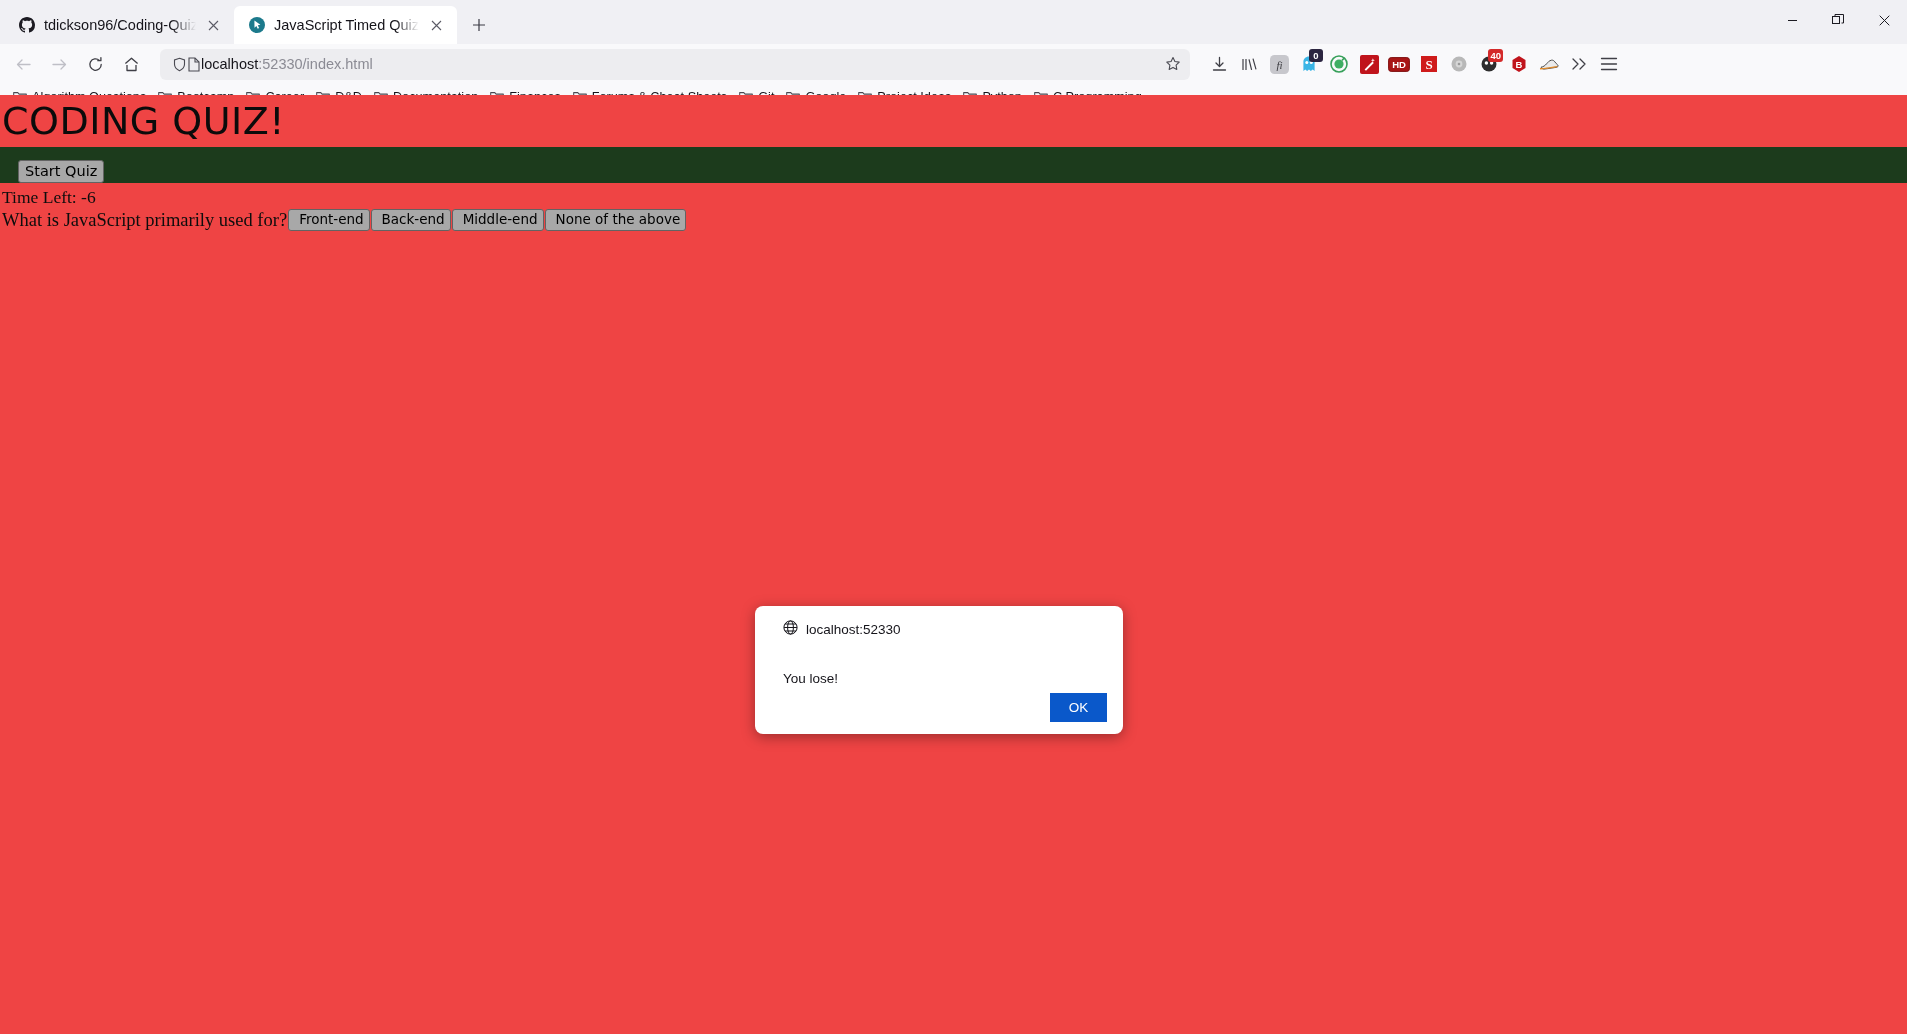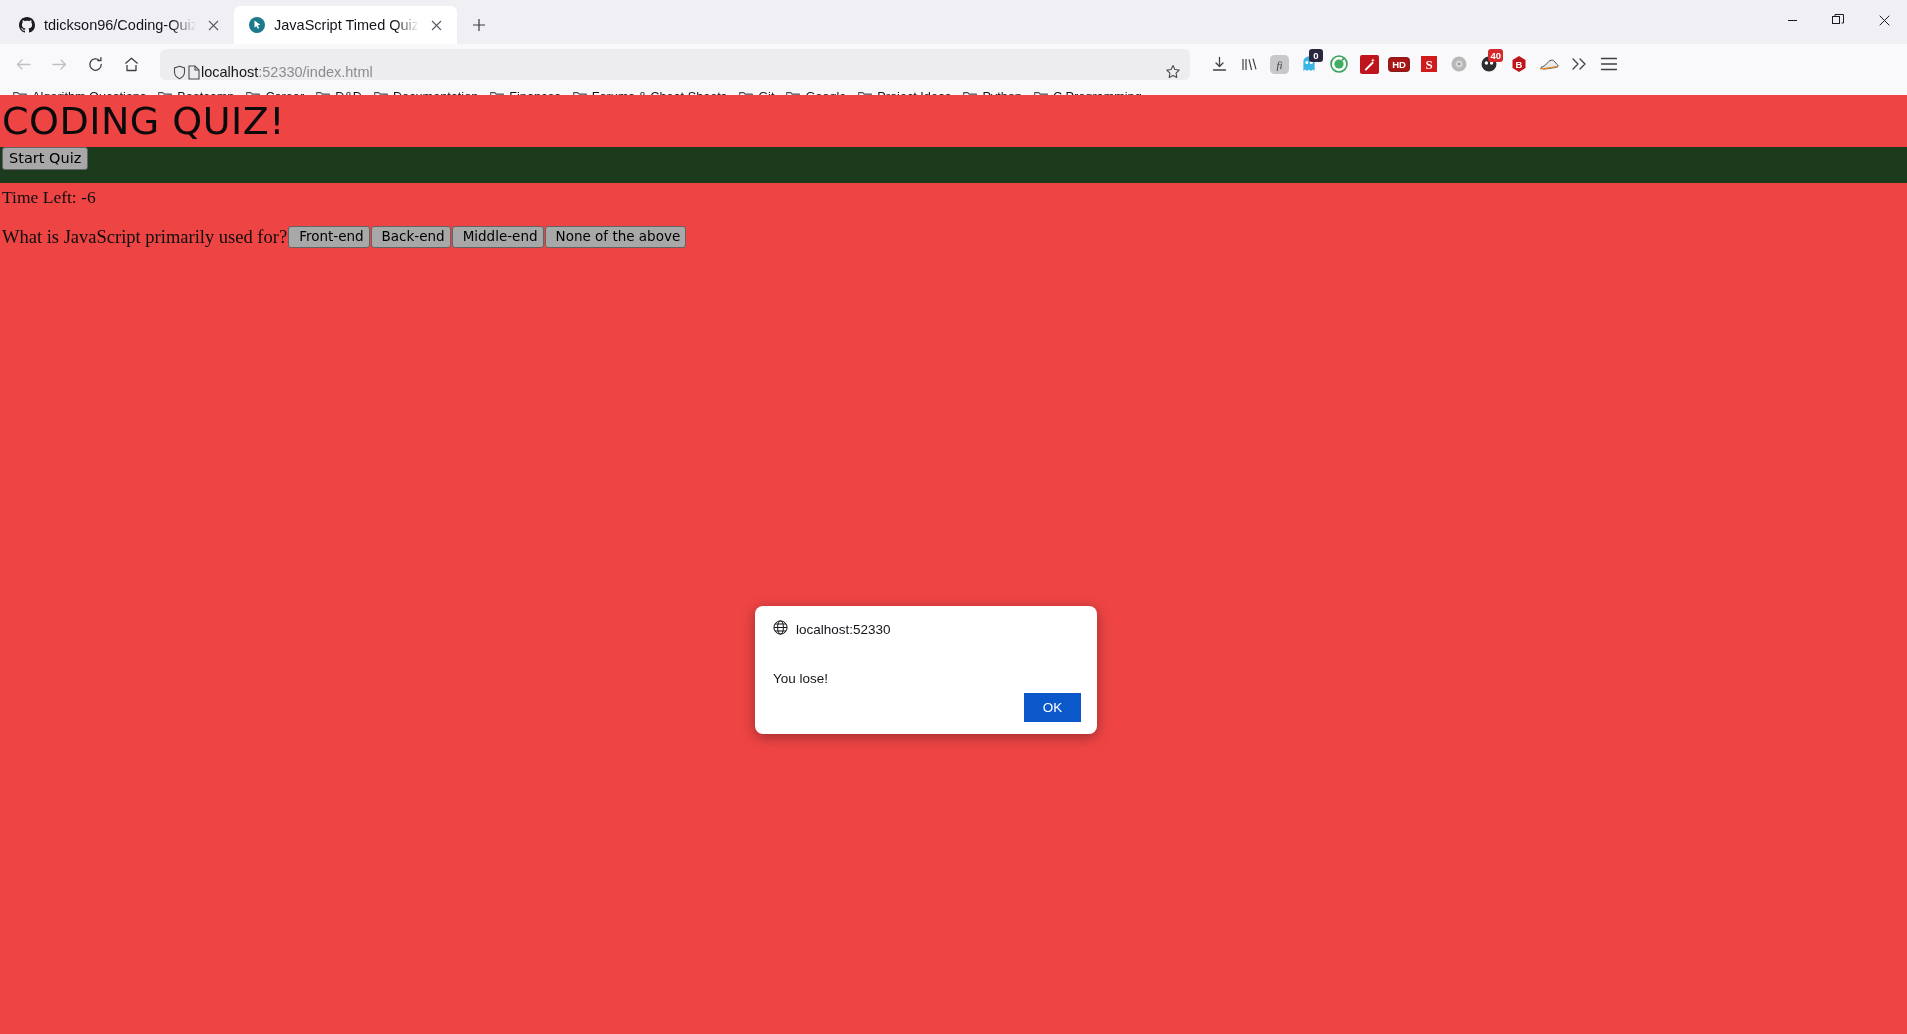--- a/index.html
+++ b/index.html
@@ -84,21 +84,21 @@
   }
   .navbtn.disabled { color: #bfbfc6; }
 
   .urlbar {
     flex: 1 1 auto;
     height: 31px;
     background: #ededf0;
     border-radius: 6px;
     margin: 0 8px 0 10px;
     display: flex;
-    align-items: flex-end;
+    align-items: center;
     padding: 0 9px 0 12px;
     max-width: 1030px;
   }
   .urlbar .shield, .urlbar .pagedoc { color: #4a4a52; display: flex; align-items: center; }
   .url-text { flex: 1 1 auto; font-size: 14.5px; color: #8b8b94; white-space: nowrap; }
   .url-text b { color: #15141a; font-weight: 400; }
   .url-star { color: #4a4a52; display: flex; align-items: center; }
 
   .ext-icons { display: flex; align-items: center; gap: 0px; padding-left: 4px; justify-content: center; }
   .ext { width: 30px; height: 32px; display: flex; align-items: center; justify-content: center; position: relative; }
@@ -144,22 +144,22 @@
     font-weight: 400;
     color: #0b0b0b;
     letter-spacing: 0.5px;
     padding: 6px 0 4px 2px;
     line-height: 1.1;
   }
   .quiz-nav {
     background: #1c3b1c;
     height: 36px;
     display: flex;
-    align-items: flex-start;
-    padding-left: 2px;
+    align-items: flex-end;
+    padding-left: 18px;
   }
   .quiz-btn {
     font-family: "DejaVu Sans", sans-serif;
     font-size: 14.5px;
     background: #a8a8a8;
     color: #000;
     border: 1px solid #636363;
     border-radius: 3px;
     padding: 1px 6px 2px 6px;
     line-height: 1.25;
@@ -169,21 +169,21 @@
     font-size: 17.5px;
     color: #0d0d0d;
     line-height: 1.25;
     padding-left: 1px;
   }
   .qrow {
     display: flex;
     align-items: center;
     gap: 0px;
     padding-left: 1px;
-    margin-top: 17px;
+    margin-top: 0;
   }
   .qtext {
     font-size: 18.5px;
     color: #0d0d0d;
     font-family: "Liberation Serif", serif;
     line-height: 1.2;
   }
   .ans {
     font-family: "DejaVu Sans", sans-serif;
     font-size: 13.5px;
@@ -194,26 +194,26 @@
     padding: 1px 5px 2px 10px;
     margin-left: 1px;
     line-height: 1.3;
   }
 
   
   .dialog {
     position: absolute;
     left: 755px;
     top: 511px;
-    width: 342px;
+    width: 368px;
     height: 128px;
     background: #ffffff;
     border-radius: 8px;
     box-shadow: 0 3px 14px rgba(0,0,0,0.35);
-    padding: 14px 16px 12px 18px;
+    padding: 14px 16px 12px 28px;
     display: flex;
     flex-direction: column;
     font-family: "Liberation Sans", sans-serif;
   }
   .dlg-origin {
     display: flex; align-items: center; gap: 8px;
     font-size: 13.5px; color: #15141a;
   }
   .dlg-msg {
     margin-top: 33px;

